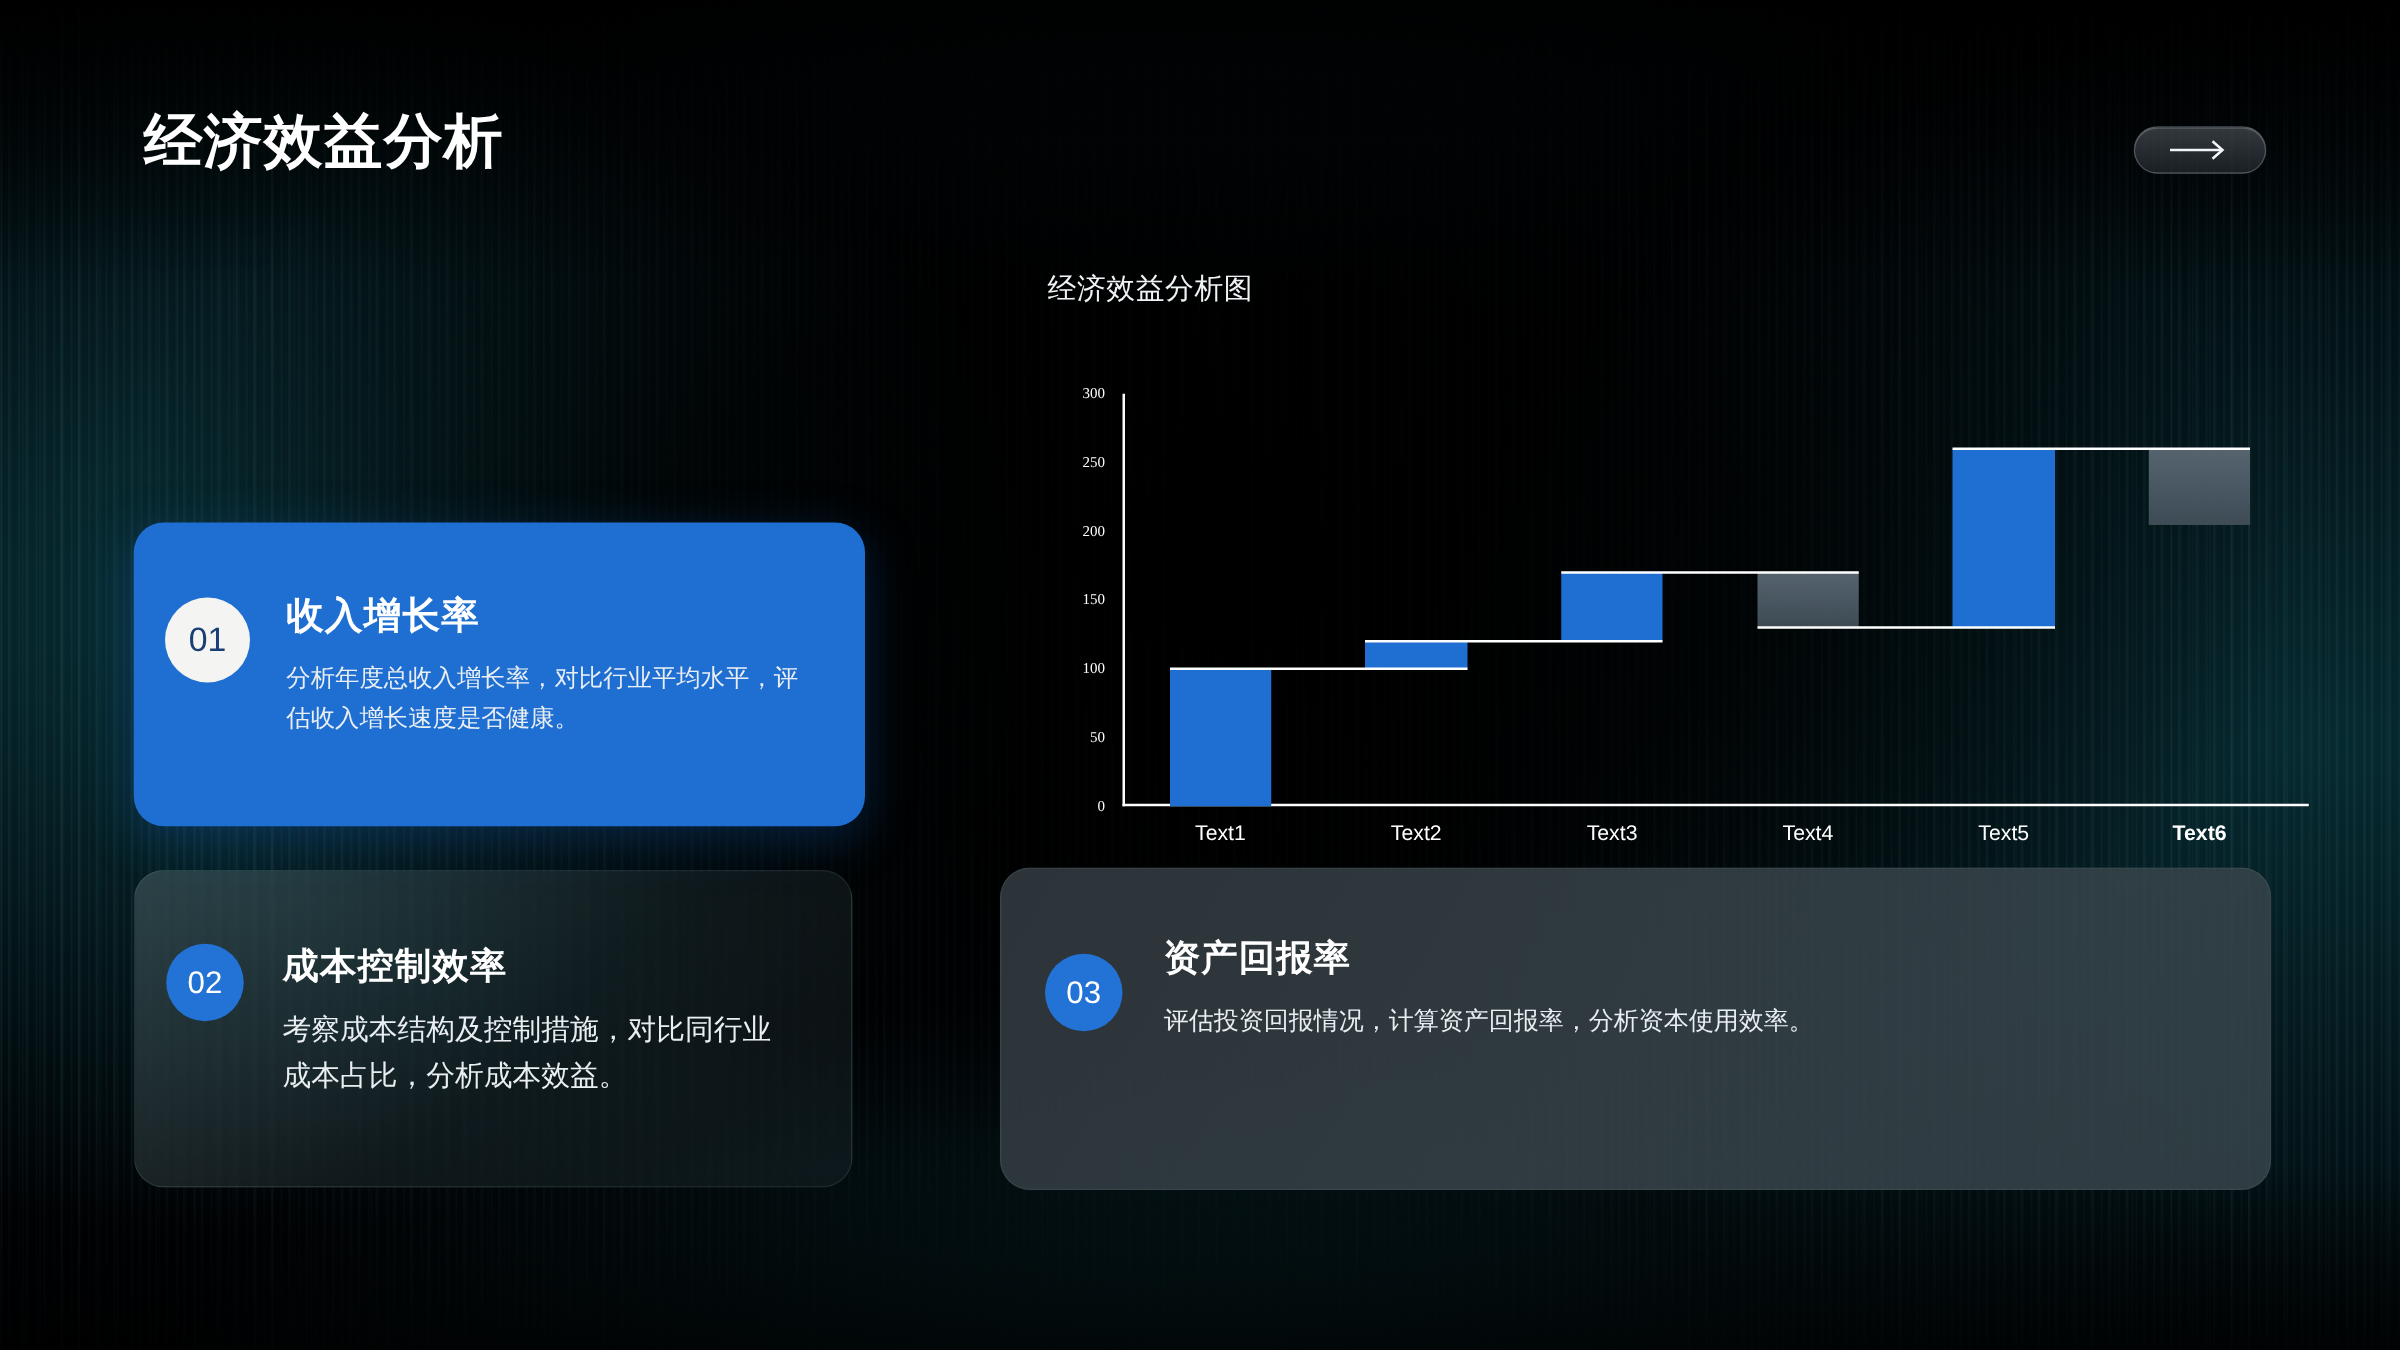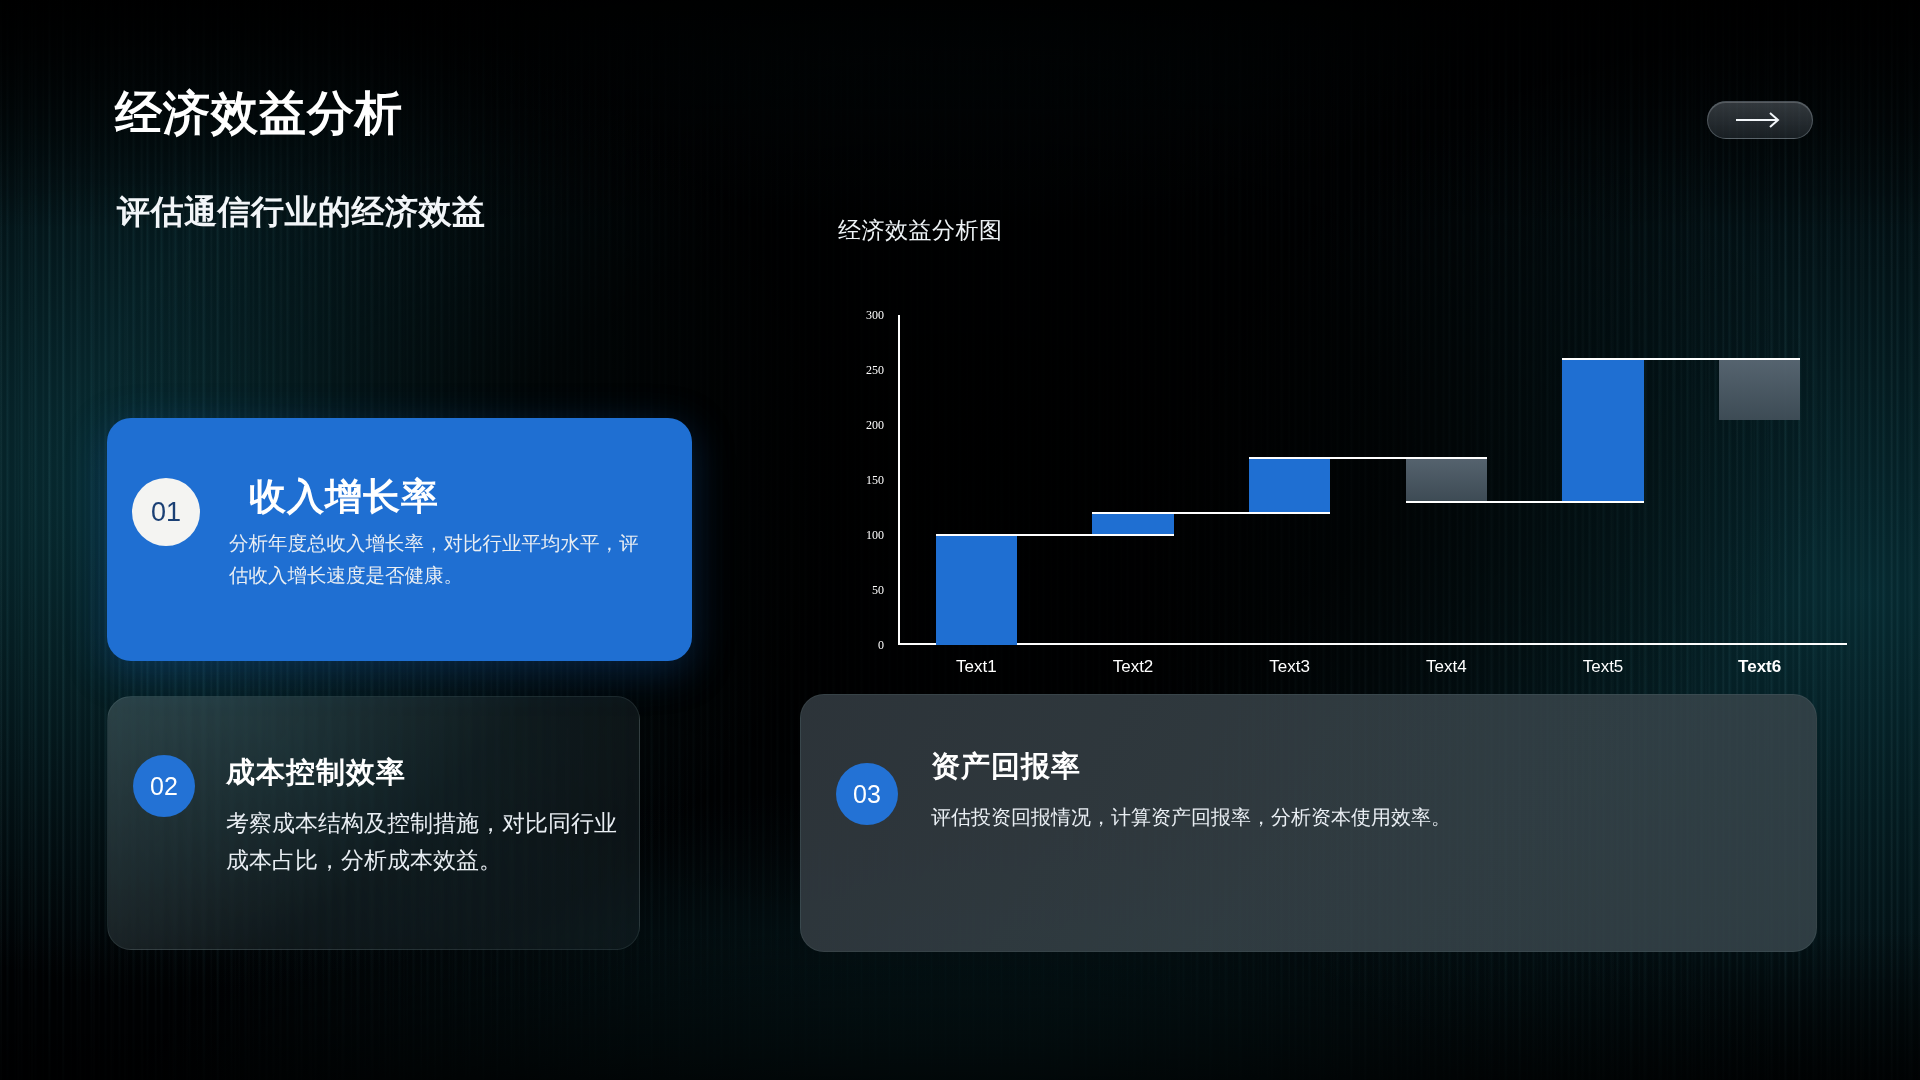--- a/index.html
+++ b/index.html
@@ -86,25 +86,25 @@
   }
   .card .ctitle { position:absolute; font-weight:bold; color:#fff; }
   .card .cdesc { position:absolute; color:#e9eef3; line-height:1.62; }
 
   #card1 {
     left:107px; top:418px; width:585px; height:243px;
     background:#1f6fd2; box-shadow:0 10px 40px rgba(20,88,170,.35);
   }
   #card1 .num { left:132px; top:478px; width:68px; height:68px; background:#f4f4f2; color:#1a3f74; font-size:27px; margin:0; }
   #card1 .num { position:absolute; left:25px; top:60px; }
-  #card1 .ctitle { left:122px; top:54px; font-size:37px; letter-spacing:1px;margin-left:20px; }
+  #card1 .ctitle { left:122px; top:54px; font-size:30px; letter-spacing:1px; }
   #card1 .cdesc { left:122px; top:110px; width:420px; font-size:19.5px; }
 
   #card2 {
-    left:107px; top:696px; width:533px; height:254px;
+    left:107px; top:696px; width:575px; height:254px;
     background:linear-gradient(135deg, rgba(130,150,155,.30), rgba(60,80,86,.22) 55%, rgba(40,58,64,.26));
     border:1px solid rgba(190,215,220,.10);
     backdrop-filter:blur(2px);
   }
   #card2 .num { left:25px; top:58px; width:62px; height:62px; background:#2372d5; color:#fff; font-size:25px; }
   #card2 .ctitle { left:118px; top:56px; font-size:29px; letter-spacing:1px; }
   #card2 .cdesc { left:118px; top:108px; width:410px; font-size:23px; }
 
   #card3 {
     left:800px; top:694px; width:1017px; height:258px;
@@ -138,21 +138,20 @@
   <div class="streaks"></div>
   <div class="streaks2"></div>
   <div class="vignette"></div>
   <div class="topdark"></div>
   <div class="botdark"></div>
 </div>
 
 <div id="stage">
 
   <div class="title">经济效益分析</div>
-  <div class="subtitle">评估通信行业的经济效益</div>
 
   <div class="next-btn">
     <svg width="52" height="18" viewBox="0 0 52 18">
       <line x1="2" y1="9" x2="44" y2="9" stroke="#f2f6f9" stroke-width="2"></line>
       <polyline points="36,2 44,9 36,16" fill="none" stroke="#f2f6f9" stroke-width="2"></polyline>
     </svg>
   </div>
 
   <div class="card" id="card1">
     <div class="num">01</div>

